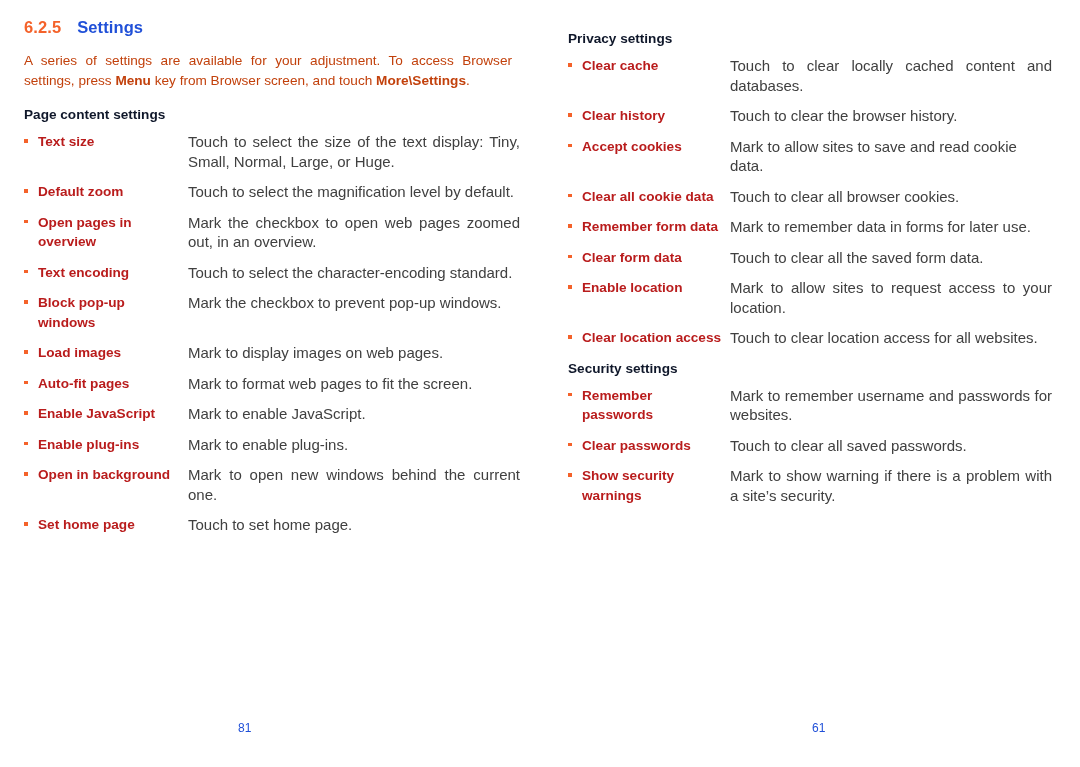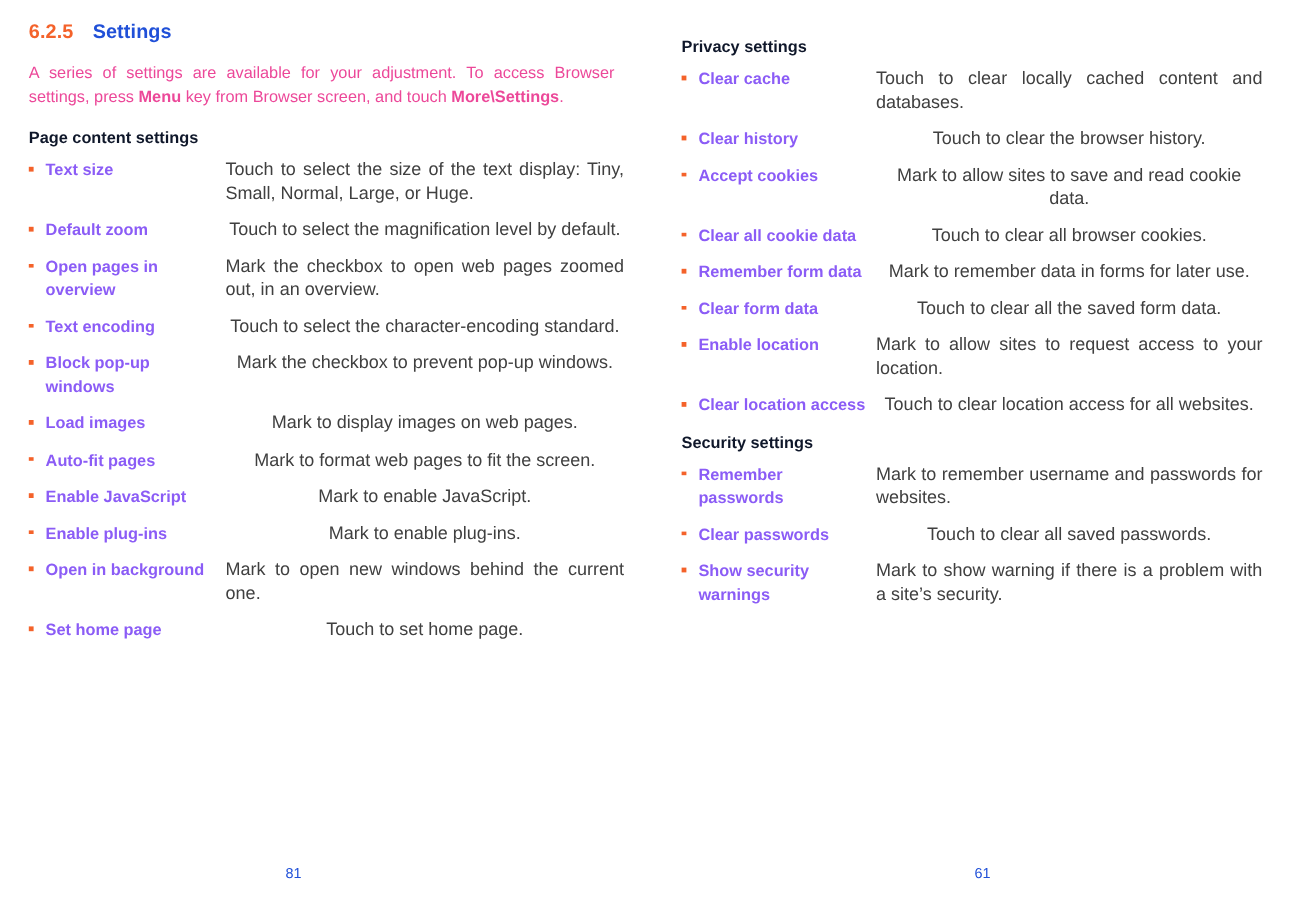--- a/index.html
+++ b/index.html
@@ -49,21 +49,21 @@
   .section-title {
     color: #2050d8;
   }
 
   
   .intro {
     font-size: 13.6px;
     line-height: 19.5px;
     text-align: justify;
     margin: 0 0 16px 0;
-    color: #ec4899;
+    color: #c2410c;
     width: 488px;
   }
   .intro b { font-weight: bold; }
 
   
   .sub-heading {
     font-size: 13.6px;
     font-weight: bold;
     color: #0f172a;
     margin: 0 0 8px 0;
@@ -91,38 +91,38 @@
     display: block;
     width: 3.5px;
     height: 3.5px;
     background: #f4622a;
   }
 
   .term {
     font-size: 13.6px;
     font-weight: bold;
     line-height: 19.5px;
-    color: #8b5cf6;
+    color: #b91c1c;
     flex: 0 0 auto;
     box-sizing: border-box;
     padding-right: 6px;
   }
   .page-left  .term { width: 150px; }
   .page-right .term { width: 148px; }
 
   .desc {
     font-size: 15px;
     line-height: 19.5px;
     color: #404040;
     text-align: justify;
     flex: 1 1 auto;
     hyphens: none;
   }
   
-  .desc.single { text-align: center; }
+  .desc.single { text-align: left; }
 
   
   .folio {
     position: absolute;
     bottom: 32px;
     font-size: 12px;
     color: #2050d8;
     font-weight: normal;
   }
   .folio-left  { left: 238px; }

